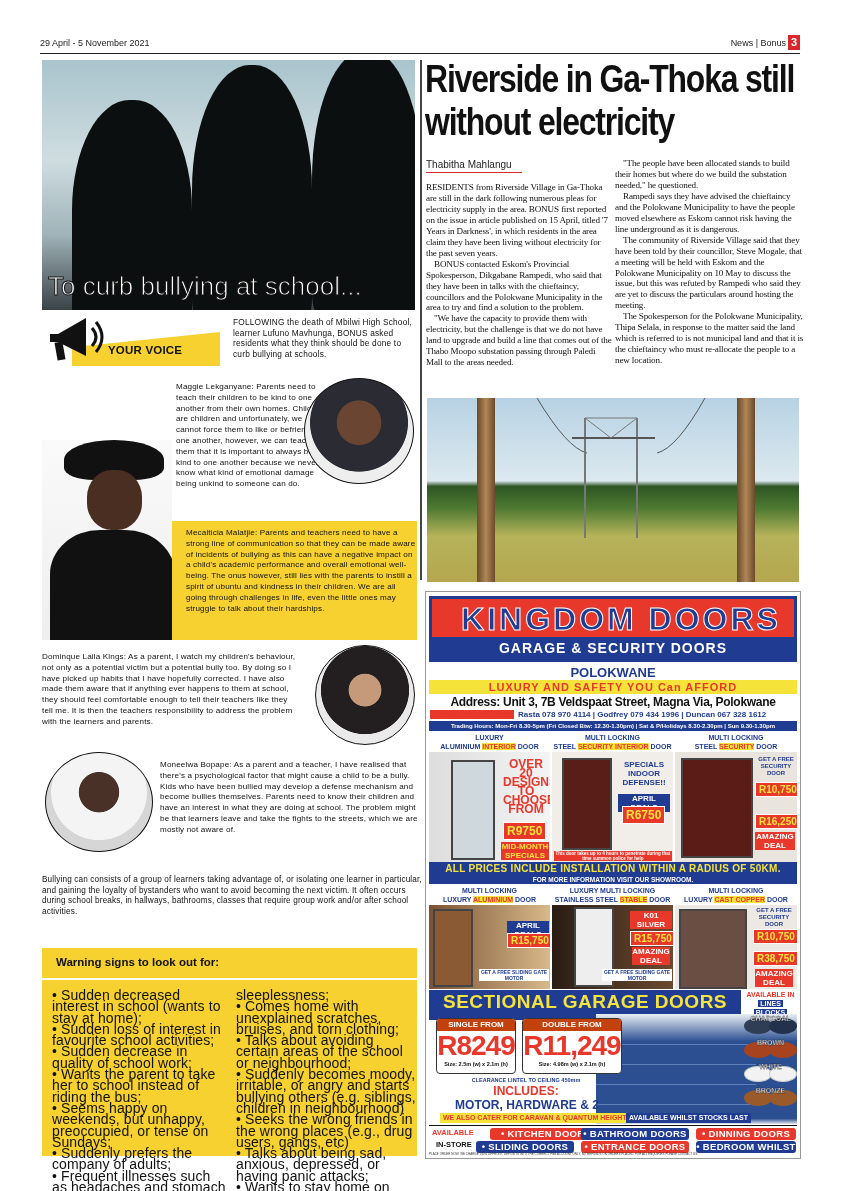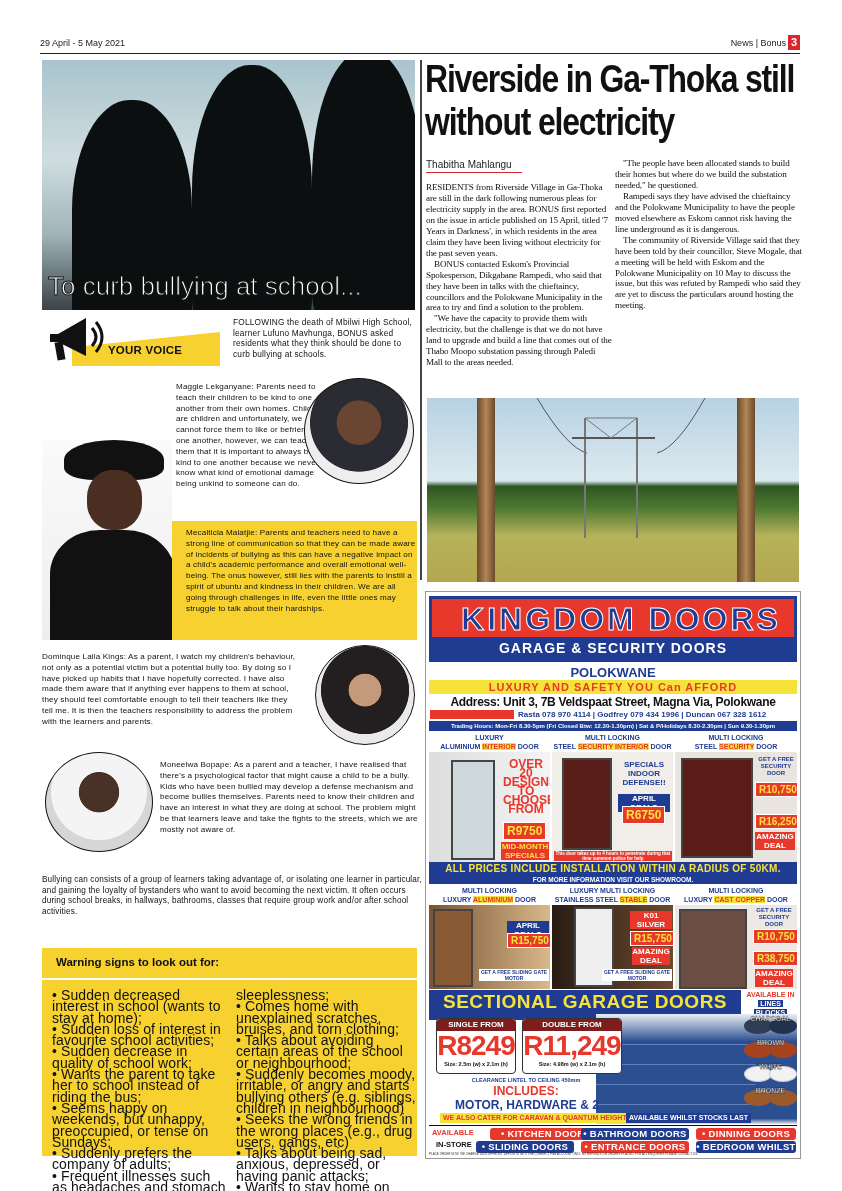--- a/index.html
+++ b/index.html
@@ -66,41 +66,41 @@
 .door{position:absolute;border:2px solid #444}
 .price{position:absolute;background:#e8372b;color:#f6e33a;font-weight:900;font-size:12px;padding:1px 3px;border:1px solid #fff}
 .ptext{position:absolute;font-weight:900;font-size:8px;color:#1f3b92;text-align:center;line-height:9px}
 #ad-strip1{position:absolute;left:3px;top:270px;width:368px;height:13px;background:#1f3b92;color:#f6e33a;font-weight:900;font-size:10px;text-align:center;line-height:13px;letter-spacing:.3px}
 #ad-strip2{position:absolute;left:3px;top:283px;width:368px;height:9px;background:#1f3b92;color:#fff;font-size:6.5px;text-align:center;line-height:9px;font-weight:bold}
 #ad-garage{position:absolute;left:3px;top:398px;width:312px;height:30px;background:#1f3b92;color:#f6e33a;font-weight:900;font-size:19px;line-height:24px;text-align:center;letter-spacing:.5px}
 #ad-avail{position:absolute;left:318px;top:398px;width:53px;font-size:7px;color:#e8372b;font-weight:900;text-align:center;line-height:9px}
 #ad-gbg{position:absolute;left:170px;top:422px;width:201px;height:110px;background:linear-gradient(180deg,#e8eef4,#2c4f91 25%,#2c4f91 95%,#dfe5ee);overflow:hidden}
 .gdr{position:absolute;left:0;width:160px;height:1px;background:#5f7fbb}
 .pbox{position:absolute;top:426px;height:56px;background:#fff;border:1px solid #333;border-radius:4px;overflow:hidden}
-.pbox-h{background:#7f1d1d;color:#fff;font-weight:900;font-size:8px;text-align:center;height:12px;line-height:12px}
+.pbox-h{background:#c2410c;color:#fff;font-weight:900;font-size:8px;text-align:center;height:12px;line-height:12px}
 .pbox-v{color:#e8372b;font-weight:900;font-size:28px;text-align:center;line-height:30px;letter-spacing:-1px}
 .pbox-s{font-size:5.5px;text-align:center;font-weight:bold}
 #ad-clear{position:absolute;left:20px;top:485px;width:160px;font-size:5.5px;text-align:center;color:#1f3b92;font-weight:bold}
 #ad-incl{position:absolute;left:10px;top:492px;width:180px;text-align:center;color:#e8372b;font-weight:900;font-size:12px}
 #ad-incl2{position:absolute;left:8px;top:506px;width:186px;text-align:center;color:#1f3b92;font-weight:900;font-size:12px}
 #ad-caravan{position:absolute;left:14px;top:521px;padding:0 3px;background:#f6e33a;color:#e8372b;font-weight:900;font-size:7px;line-height:10px}
 #ad-whilst{position:absolute;left:200px;top:521px;color:#fff;font-weight:900;font-size:7px;line-height:10px;background:#1f3b92;padding:0 3px}
 .swatch{position:absolute;width:28px;height:16px;border-radius:50%}
 .swl{position:absolute;left:318px;width:53px;text-align:center;font-size:7px;font-weight:900;color:#fff;-webkit-text-stroke:.3px #222}
 #ad-rule{position:absolute;left:3px;top:533px;width:368px;height:1px;background:#111}
 #ad-av-l{position:absolute;left:6px;top:536px;font-size:7.5px;font-weight:900;color:#e8372b}
 #ad-is-l{position:absolute;left:10px;top:548px;font-size:7.5px;font-weight:900;color:#111}
 .pill{position:absolute;height:12px;border-radius:3px;color:#fff;font-weight:900;font-size:9.5px;line-height:12px;text-align:center;letter-spacing:.3px;white-space:nowrap}
 .blue{background:#1f3b92}.red{background:#e8372b}
 #ad-fine{position:absolute;left:3px;top:560px;width:368px;font-size:3px;color:#333;white-space:nowrap;overflow:hidden}
 </style>
 </head>
 <body>
 
-<div class="abs" id="hdr-date">29 April - 5 May 2021</div>
+<div class="abs" id="hdr-date">29 April - 5 November 2021</div>
 <div class="abs" id="hdr-sec">News | Bonus</div>
 <div class="abs" id="hdr-page">3</div>
 <div class="abs" id="hdr-rule"></div>
 
 <div class="abs" id="hero">
   <div class="sil" style="left:30px;top:40px;width:120px;height:230px"></div>
   <div class="sil" style="left:150px;top:5px;width:120px;height:260px"></div>
   <div class="sil" style="left:270px;top:-10px;width:110px;height:270px"></div>
   <div class="abs" id="hero-cap">To curb bullying at school...</div>
 </div>
@@ -169,20 +169,21 @@
 
 <div class="abs art" id="ac1">
   <p class="first">RESIDENTS from Riverside Village in Ga-Thoka are still in the dark following numerous pleas for electricity supply in the area. BONUS first reported on the issue in article published on 15 April, titled '7 Years in Darkness', in which residents in the area claim they have been living without electricity for the past seven years.</p>
   <p>BONUS contacted Eskom's Provincial Spokesperson, Dikgabane Rampedi, who said that they have been in talks with the chieftaincy, councillors and the Polokwane Municipality in the area to try and find a solution to the problem.</p>
   <p>"We have the capacity to provide them with electricity, but the challenge is that we do not have land to upgrade and build a line that comes out of the Thabo Moopo substation passing through Paledi Mall to the areas needed.</p>
 </div>
 <div class="abs art" id="ac2">
   <p>"The people have been allocated stands to build their homes but where do we build the substation needed," he questioned.</p>
   <p>Rampedi says they have advised the chieftaincy and the Polokwane Municipality to have the people moved elsewhere as Eskom cannot risk having the line underground as it is dangerous.</p>
   <p>The community of Riverside Village said that they have been told by their councillor, Steve Mogale, that a meeting will be held with Eskom and the Polokwane Municipality on 10 May to discuss the issue, but this was refuted by Rampedi who said they are yet to discuss the particulars around hosting the meeting.</p>
+  <p>The Spokesperson for the Polokwane Municipality, Thipa Selala, in response to the matter said the land which is referred to is not municipal land and that it is the chieftaincy who must re-allocate the people to a new location.</p>
 </div>
 
 <div class="abs" id="elec">
   <div class="pole" style="left:50px"></div>
   <div class="pole" style="left:310px"></div>
   <svg style="position:absolute;left:0;top:0" width="372" height="184">
     <path d="M110 0 Q140 50 160 55" stroke="#555" fill="none"></path>
     <path d="M278 0 Q250 50 230 55" stroke="#555" fill="none"></path>
     <line x1="158" y1="20" x2="158" y2="140" stroke="#777" stroke-width="2"></line>
     <line x1="210" y1="20" x2="210" y2="140" stroke="#777" stroke-width="2"></line>

